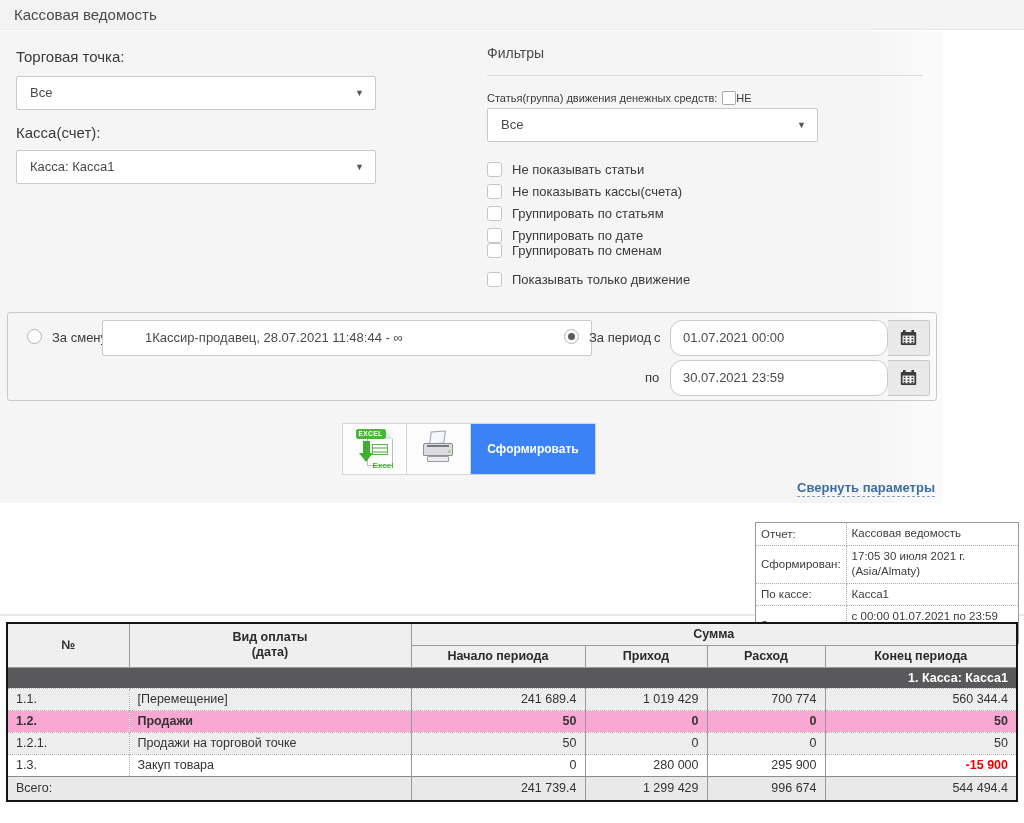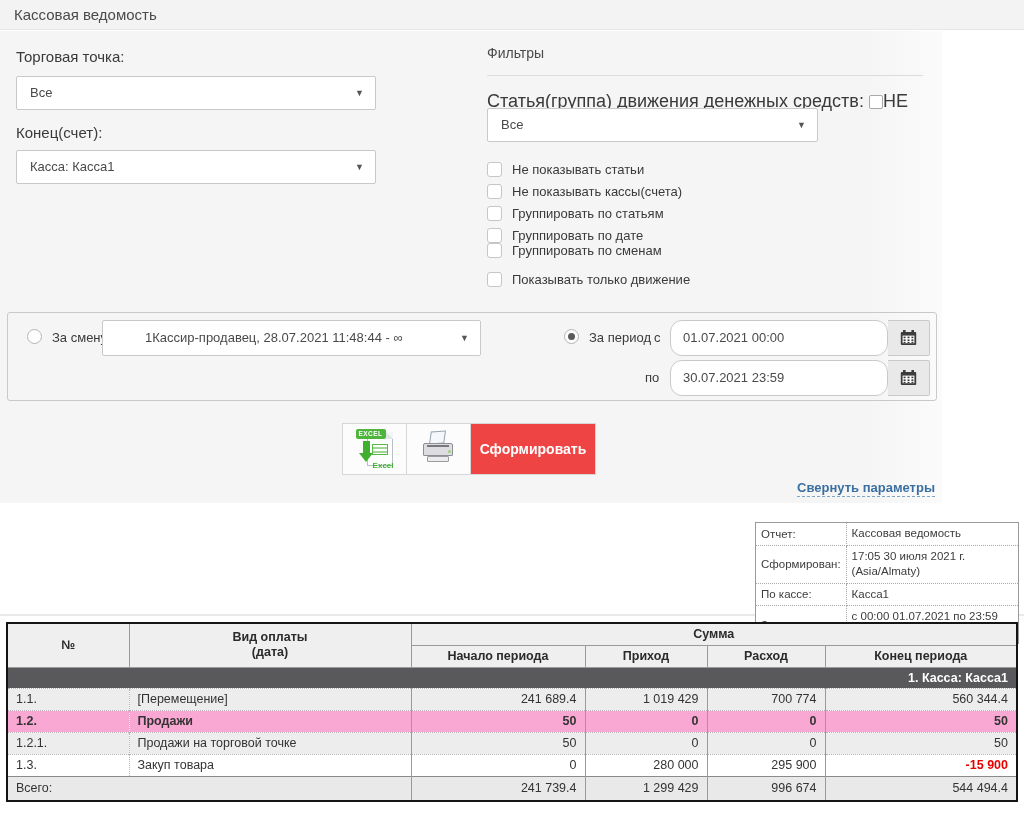--- a/index.html
+++ b/index.html
@@ -17,21 +17,21 @@
            background:linear-gradient(to right,#f5f5f6 92%,#fbfbfc 100%); }
 
   .lbl-big { position:absolute; font-size:15px; color:#3a3a3a; }
   .sel { position:absolute; height:34px; background:#fff; border:1px solid #c9c9c9;
          border-radius:2px; font-size:13px; color:#4a4a4a; line-height:32px;
          padding:0 30px 0 13px; white-space:nowrap; overflow:hidden; cursor:pointer; }
   .sel .arr { position:absolute; right:11px; top:0; line-height:32px; font-size:9px; color:#555; }
 
   .filters-head { position:absolute; left:487px; top:14px; width:436px; font-size:14px;
                   color:#4a4a4a; padding-bottom:14px; border-bottom:1px solid #dcdcdc; }
-  .article-line { position:absolute; left:487px; top:60px; font-size:18px; color:#3a3a3a;
+  .article-line { position:absolute; left:487px; top:60px; font-size:11px; color:#3a3a3a;
                   display:flex; align-items:center; }
   .cbx { width:14px; height:14px; background:#fff; border:1px solid #a9a9a9;
          border-radius:2px; display:inline-block; cursor:pointer; }
   .cbx.round { border-radius:3px; border-color:#c6c6c6; width:15px; height:15px; }
   .cb-row { position:absolute; left:487px; display:flex; align-items:center; gap:10px; }
   .cb-row .cb-label { font-size:13px; color:#3a3a3a; }
 
   
   .period { position:absolute; left:7px; top:281px; width:930px; height:89px;
             border:1px solid #c9c9c9; border-radius:3px; }
@@ -44,23 +44,23 @@
            border-radius:12px; font-size:13px; color:#4a4a4a; line-height:34px; padding:0 12px; }
   .calbtn { position:absolute; width:42px; height:36px; background:#e9e9e9;
             border:1px solid #c9c9c9; border-left:none; border-radius:0 2px 2px 0;
             display:flex; align-items:center; justify-content:center; cursor:pointer; }
 
   
   .actions { position:absolute; left:342px; top:392px; height:52px; display:flex;
              border:1px solid #d7d7d7; background:#fcfcfc; }
   .act-cell { width:64px; display:flex; align-items:center; justify-content:center;
               border-right:1px solid #d7d7d7; cursor:pointer; position:relative; }
-  .act-generate { width:124px; background:#ef4444; border:none; color:#fff;
+  .act-generate { width:124px; background:#3b82f6; border:none; color:#fff;
               display:flex; align-items:center; justify-content:center;
-              font-size:14px; font-weight:bold; cursor:pointer; }
+              font-size:12px; font-weight:bold; cursor:pointer; }
 
   
   .xl { position:relative; width:42px; height:42px; }
   .xl-page { position:absolute; right:3px; top:4px; width:26px; height:34px; background:#fff;
              border:1px solid #b4bfc7; }
   .xl-fold { position:absolute; right:3px; top:4px; width:0; height:0;
              border-left:7px solid #dfe6ea; border-top:7px solid #f5f5f6; }
   .xl-grid { position:absolute; right:8px; top:16px; width:16px; height:11px;
              border:1px solid #58b947;
              background:repeating-linear-gradient(to bottom,#fff 0 2px,#9fd694 2px 4px); }
@@ -127,21 +127,21 @@
   </div>
 
   <div class="panel">
 
     <div class="lbl-big" style="left:16px; top:17px;">Торговая точка:</div>
     <div class="sel" style="left:16px; top:45px; width:360px;">
       <span>Все</span>
       <span class="arr">▼</span>
     </div>
 
-    <div class="lbl-big" style="left:16px; top:93px;">Конец(счет):</div>
+    <div class="lbl-big" style="left:16px; top:93px;">Касса(счет):</div>
     <div class="sel" style="left:16px; top:119px; width:360px;">
       <span>Касса: Касса1</span>
       <span class="arr">▼</span>
     </div>
 
     <div class="filters-head">Фильтры</div>
 
     <div class="article-line">
       <span>Статья(группа) движения денежных средств:</span>
       <span style="width:5px"></span>
@@ -175,21 +175,21 @@
       <span class="cb-label">Группировать по сменам</span>
     </div>
     <div class="cb-row" style="top:241px;">
       <span class="cbx round"></span>
       <span class="cb-label">Показывать только движение</span>
     </div>
 
     <div class="period">
       <div class="radio" style="left:19px; top:16px;"></div>
       <div class="small-lbl" style="left:44px; top:17px;">За смену</div>
-      <div class="sel" style="left:94px; top:7px; width:379px; height:36px; line-height:34px;padding-left:42px;">
+      <div class="sel" style="left:94px; top:7px; width:490px; height:36px; line-height:34px;padding-left:42px;">
         <span>1Кассир-продавец, 28.07.2021 11:48:44 - ∞</span>
         <span class="arr" style="line-height:34px;">▼</span>
       </div>
 
       <div class="radio checked" style="left:556px; top:16px;"></div>
       <div class="small-lbl" style="left:581px; top:17px;">За период</div>
       <div class="small-lbl" style="left:646px; top:17px;">с</div>
       <div class="input" style="left:662px; top:7px; width:218px;">01.07.2021 00:00</div>
       <div class="calbtn" style="left:880px; top:7px;">
         <svg width="17" height="16" viewBox="0 0 17 16">

